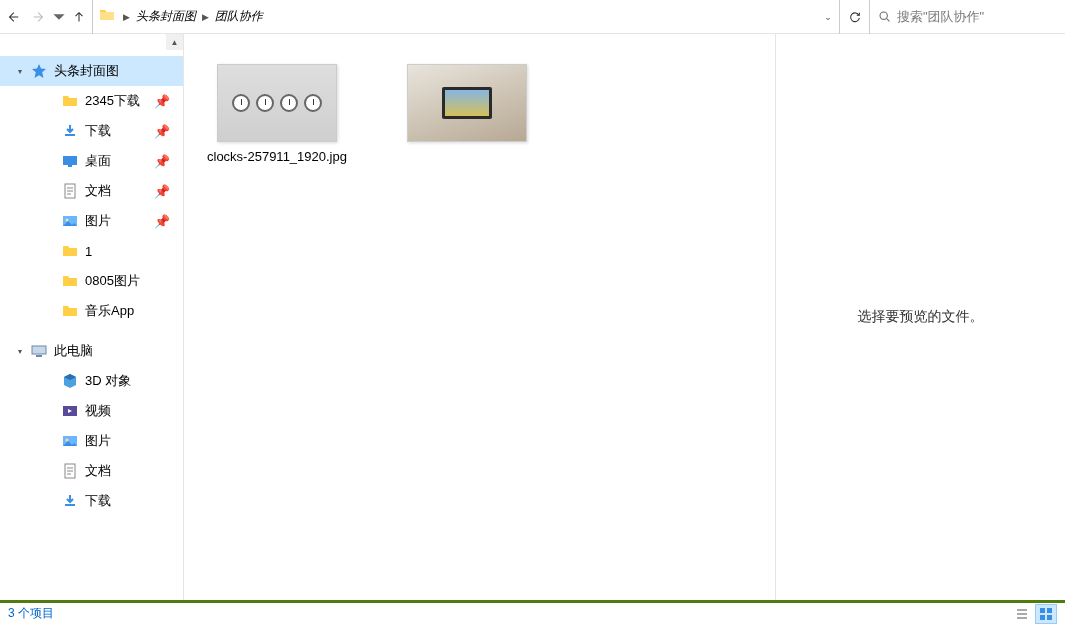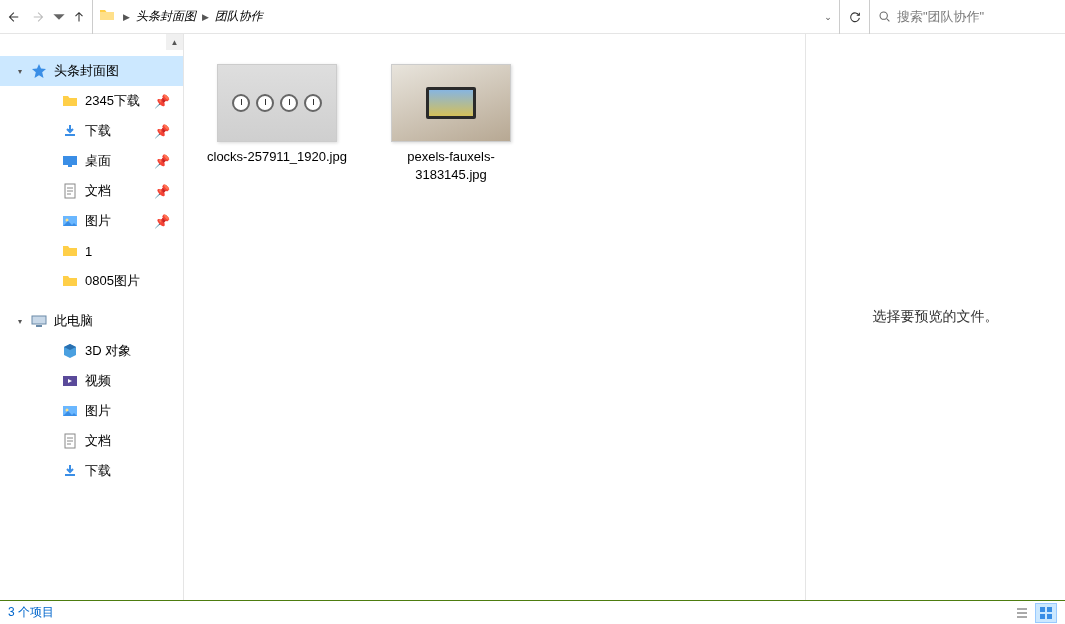--- a/index.html
+++ b/index.html
@@ -32,30 +32,30 @@
 .tree-item.sub { padding-left: 61px; }
 .tree-item.selected { background: #cce8ff; }
 .tree-item .exp { width: 10px; font-size: 8px; color: #555; margin-right: 2px; }
 .tree-item .ic { width: 18px; height: 18px; margin-right: 6px; display: flex; align-items: center; justify-content: center; }
 .tree-item .pin { margin-left: auto; margin-right: 12px; color: #777; }
 .tree-gap { height: 10px; }
 .folder-svg { width:16px; height:16px; }
 
 
 .content { flex: 1; display: flex; min-height: 0; }
-.files { flex: 1; padding: 28px 6px 6px 6px; display: flex; flex-wrap: wrap; align-content: flex-start; overflow: auto; }
+.files { flex: 1; padding: 28px 6px 6px 6px; display: flex; flex-wrap: wrap; align-content: flex-start; overflow: auto; gap: 16px; }
 .file { width: 170px; display: flex; flex-direction: column; align-items: center; margin: 2px; cursor: default; }
 .thumb { width: 120px; height: 78px; border: 1px solid #ccc; display: flex; align-items: center; justify-content: center; overflow: hidden; box-shadow: 1px 1px 3px rgba(0,0,0,0.15); margin-bottom: 6px; }
 .fname { text-align: center; font-size: 13px; line-height: 1.35; padding: 0 6px; }
 
 
-.preview { width: 260px; border-left: 1px solid #e5e5e5; display: flex; align-items: center; justify-content: center; font-size: 14px; color: #333; }
-
-
-.statusbar { height: 24px; border-top: 1px solid #4d7c0f; display: flex; align-items: center; padding: 0 8px; font-size: 12px; }
+.preview { width: 290px; border-left: 1px solid #e5e5e5; display: flex; align-items: center; justify-content: center; font-size: 14px; color: #333; }
+
+
+.statusbar { height: 24px; border-top: 3px solid #4d7c0f; display: flex; align-items: center; padding: 0 8px; font-size: 12px; }
 .statusbar .count { color: #0066cc; }
 .statusbar .spacer { flex: 1; }
 .view-btn { width: 22px; height: 20px; display: flex; align-items: center; justify-content: center; margin-left: 2px; border: 1px solid transparent; }
 .view-btn.active { background: #cce8ff; border-color: #99caff; }
 
 
 .thumb-clocks { background: linear-gradient(180deg,#dedede,#cfcfcf); position: relative; }
 .thumb-clocks .row { display:flex; gap:6px; }
 .thumb-clocks .clk { width:18px; height:18px; border:2px solid #666; border-radius:50%; position:relative; background:#fff; }
 .thumb-clocks .clk::after { content:""; position:absolute; width:1px; height:6px; background:#333; left:50%; top:3px; transform-origin:bottom; }
@@ -195,20 +195,28 @@
       <span>1</span>
     </div>
     <div class="tree-item sub">
       <span class="ic">
           <svg class="folder-svg" viewBox="0 0 16 16">
             <path fill="#ffcf48" d="M1 3h5l1.5 2H15v8H1z"></path>
           </svg>
         </span>
       <span>0805图片</span>
     </div>
+    <div class="tree-item sub">
+      <span class="ic">
+          <svg class="folder-svg" viewBox="0 0 16 16">
+            <path fill="#ffcf48" d="M1 3h5l1.5 2H15v8H1z"></path>
+          </svg>
+        </span>
+      <span>音乐App</span>
+    </div>
 
     <div class="tree-gap"></div>
 
     <div class="tree-item">
       <span class="exp">▾</span>
       <span class="ic">
           <svg width="16" height="16" viewBox="0 0 16 16">
             <rect x="1" y="3" width="14" height="8" fill="#c8d8e8" stroke="#6a8aa8"></rect>
             <rect x="5" y="12" width="6" height="2" fill="#6a8aa8"></rect>
           </svg>
@@ -277,21 +285,20 @@
         <div class="fname">clocks-257911_1920.jpg</div>
       </div>
 
 
       <div class="file">
         <div class="thumb thumb-pexels">
           <div class="laptop">
               <div class="scr"></div>
             </div>
         </div>
-        <div class="fname">pexels-fauxels-3183145.jpg</div>
       </div>
 
     </div>
 
     <div class="preview">
       <span>选择要预览的文件。</span>
     </div>
   </div>
 
 </div>

